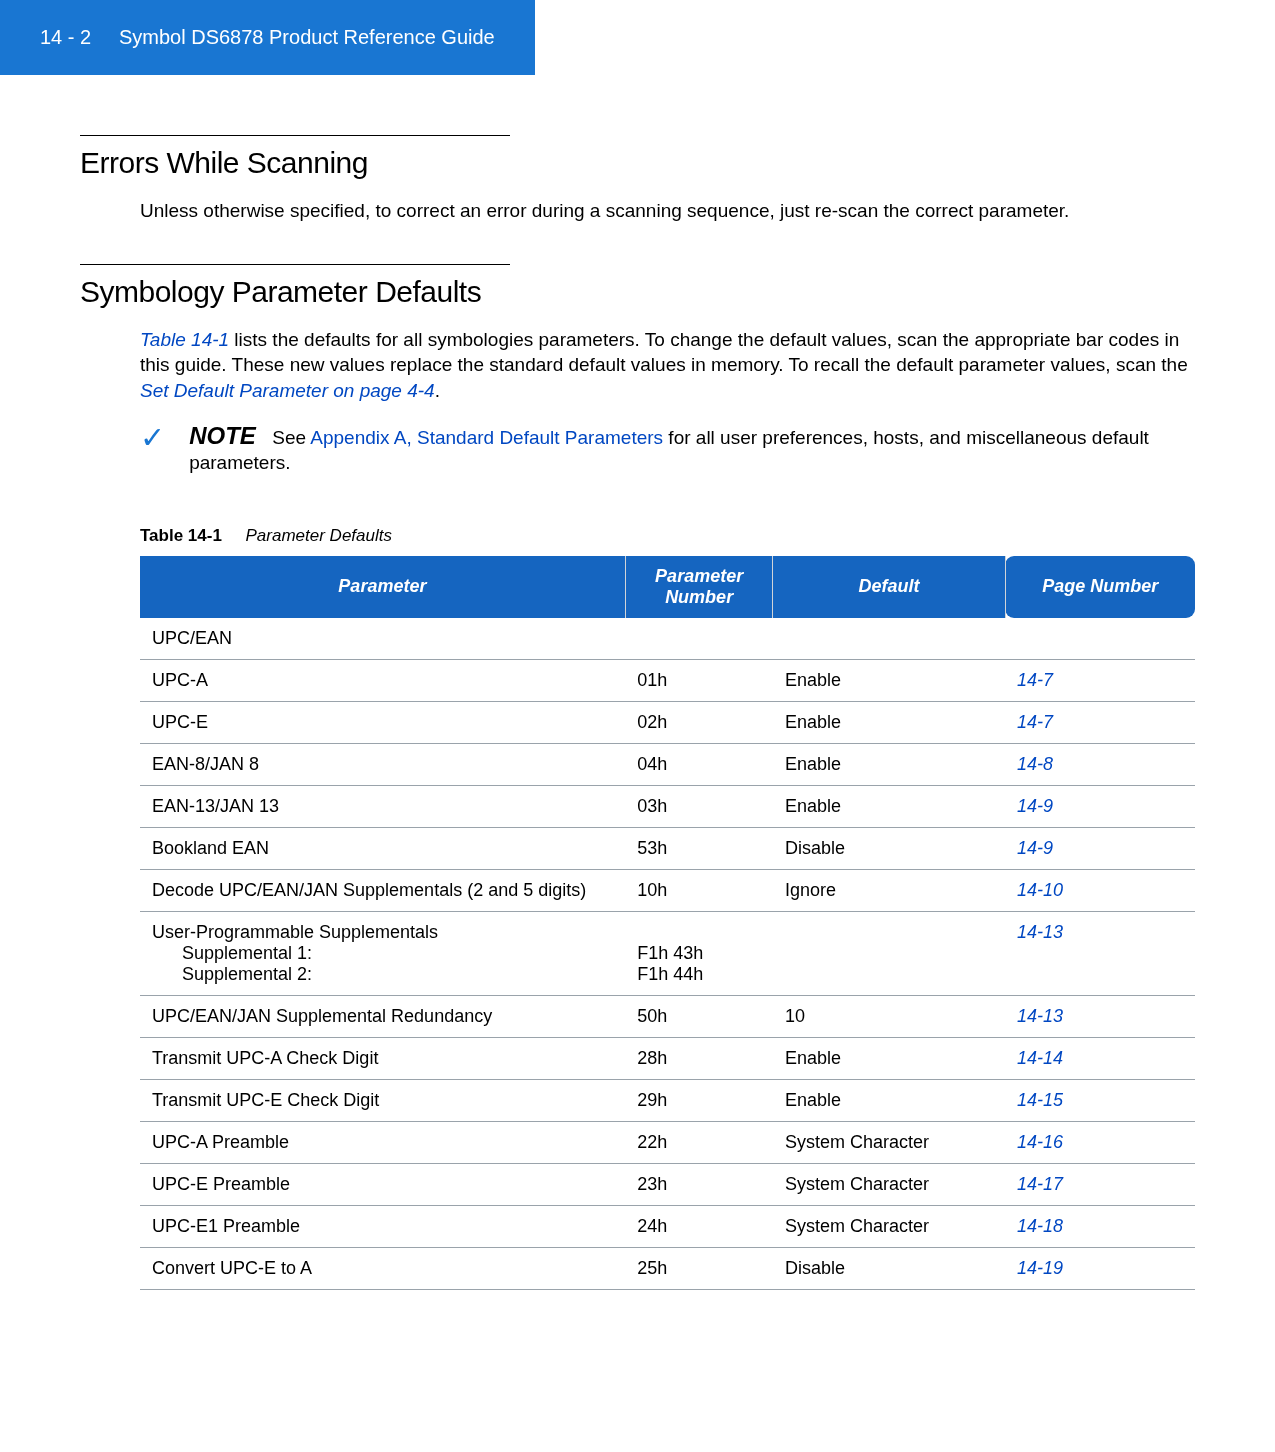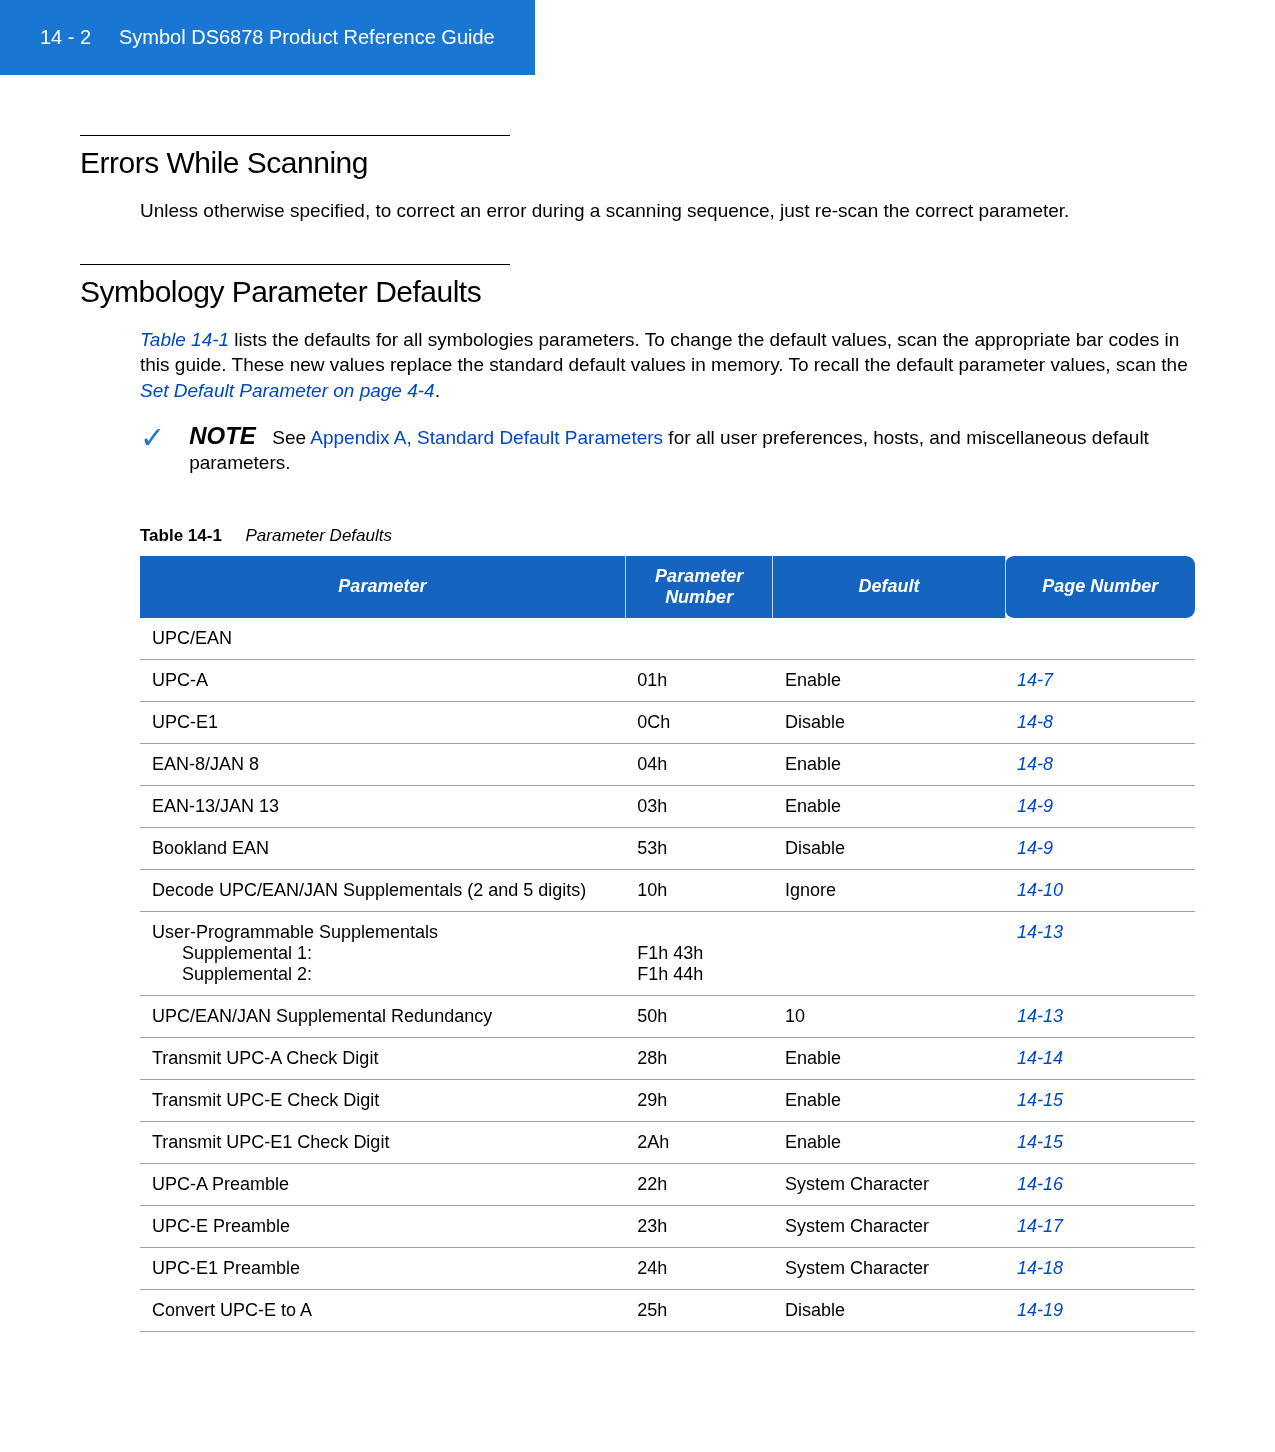--- a/index.html
+++ b/index.html
@@ -170,24 +170,24 @@
         <tr class="section-row">
           <td colspan="4">UPC/EAN</td>
         </tr>
         <tr>
           <td>UPC-A</td>
           <td>01h</td>
           <td>Enable</td>
           <td><span class="page-link">14-7</span></td>
         </tr>
         <tr>
-          <td>UPC-E1</td>
-          <td>0Ch</td>
-          <td>Disable</td>
-          <td><span class="page-link">14-8</span></td>
+          <td>UPC-E</td>
+          <td>02h</td>
+          <td>Enable</td>
+          <td><span class="page-link">14-7</span></td>
         </tr>
         <tr>
           <td>EAN-8/JAN 8</td>
           <td>04h</td>
           <td>Enable</td>
           <td><span class="page-link">14-8</span></td>
         </tr>
         <tr>
           <td>EAN-13/JAN 13</td>
           <td>03h</td>
@@ -224,26 +224,20 @@
           <td>Enable</td>
           <td><span class="page-link">14-14</span></td>
         </tr>
         <tr>
           <td>Transmit UPC-E Check Digit</td>
           <td>29h</td>
           <td>Enable</td>
           <td><span class="page-link">14-15</span></td>
         </tr>
         <tr>
-          <td>Transmit UPC-E1 Check Digit</td>
-          <td>2Ah</td>
-          <td>Enable</td>
-          <td><span class="page-link">14-15</span></td>
-        </tr>
-        <tr>
           <td>UPC-A Preamble</td>
           <td>22h</td>
           <td>System Character</td>
           <td><span class="page-link">14-16</span></td>
         </tr>
         <tr>
           <td>UPC-E Preamble</td>
           <td>23h</td>
           <td>System Character</td>
           <td><span class="page-link">14-17</span></td>

